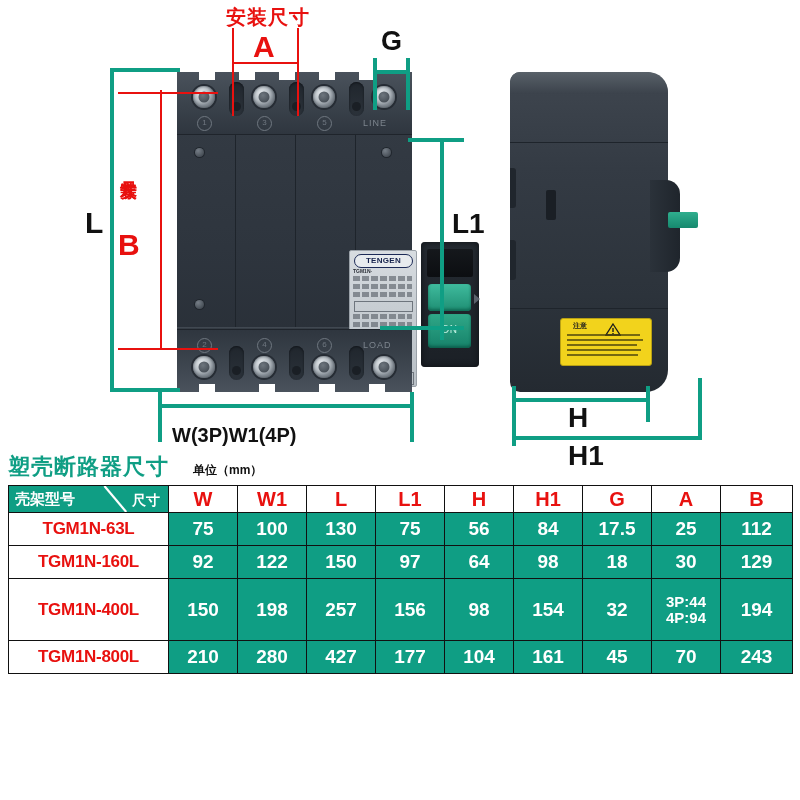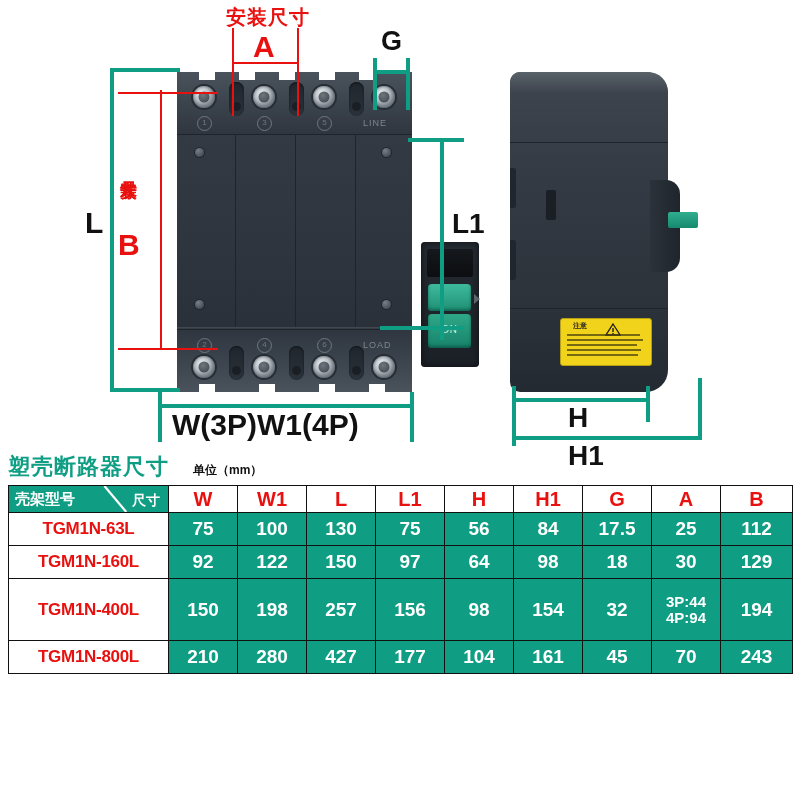--- a/index.html
+++ b/index.html
@@ -283,20 +283,35 @@
       <div class="pole-div" style="left:58px;"></div>
       <div class="pole-div" style="left:118px;"></div>
       <div class="pole-div" style="left:178px;"></div>
 
       <div class="mid-band"></div>
       <div class="body-screw" style="left:18px;top:76px;"></div>
       <div class="body-screw" style="left:205px;top:76px;"></div>
       <div class="body-screw" style="left:18px;top:228px;"></div>
       <div class="body-screw" style="left:205px;top:228px;"></div>
 
+      <div class="label">
+        <div class="brand">TENGEN</div>
+        <div class="lbl-model">TGM1N-</div>
+        <div class="lbl-rowline" style="top:25px;"></div>
+        <div class="lbl-rowline" style="top:33px;"></div>
+        <div class="lbl-rowline" style="top:41px;"></div>
+        <div class="lbl-box" style="left:4px;top:50px;width:57px;height:9px;"></div>
+        <div class="lbl-rowline" style="top:63px;"></div>
+        <div class="lbl-rowline" style="top:71px;"></div>
+        <div class="lbl-rowline" style="top:79px;"></div>
+        <div class="lbl-rowline" style="top:87px;"></div>
+        <div class="lbl-barcode"></div>
+        <div class="lbl-red"></div>
+        <div class="lbl-box" style="left:3px;top:121px;width:59px;height:11px;"></div>
+      </div>
 
       <div class="handle-well">
         <div class="handle-black"></div>
         <div class="handle-green-top"></div>
         <div class="handle-green-bot">ON</div>
         <div class="handle-arrow"></div>
       </div>
 
       <div class="n-mark">N</div>
 
@@ -360,21 +375,21 @@
     <div class="lbl-blk" style="left:381px;top:26px;font-size:27px;">G</div>
 
     <div class="dim dim-v" style="left:440px;top:138px;height:202px;"></div>
     <div class="dim dim-h" style="left:408px;top:138px;width:56px;"></div>
     <div class="dim dim-h" style="left:380px;top:326px;width:84px;"></div>
     <div class="lbl-blk" style="left:452px;top:208px;font-size:28px;">L1</div>
 
     <div class="dim dim-h" style="left:158px;top:404px;width:256px;"></div>
     <div class="dim dim-v" style="left:158px;top:392px;height:50px;"></div>
     <div class="dim dim-v" style="left:410px;top:392px;height:50px;"></div>
-    <div class="lbl-blk" style="left:172px;top:408px;font-size:30px;">W(3P)W1(4P)</div>
+    <div class="lbl-blk" style="left:172px;top:424px;font-size:20px;">W(3P)W1(4P)</div>
 
     <div class="dim dim-h" style="left:512px;top:398px;width:138px;"></div>
     <div class="dim dim-v" style="left:512px;top:386px;height:60px;"></div>
     <div class="dim dim-v" style="left:646px;top:386px;height:36px;"></div>
     <div class="lbl-blk" style="left:568px;top:402px;font-size:28px;">H</div>
 
     <div class="dim dim-h" style="left:512px;top:436px;width:190px;"></div>
     <div class="dim dim-v" style="left:698px;top:378px;height:62px;"></div>
     <div class="lbl-blk" style="left:568px;top:440px;font-size:28px;">H1</div>
 

